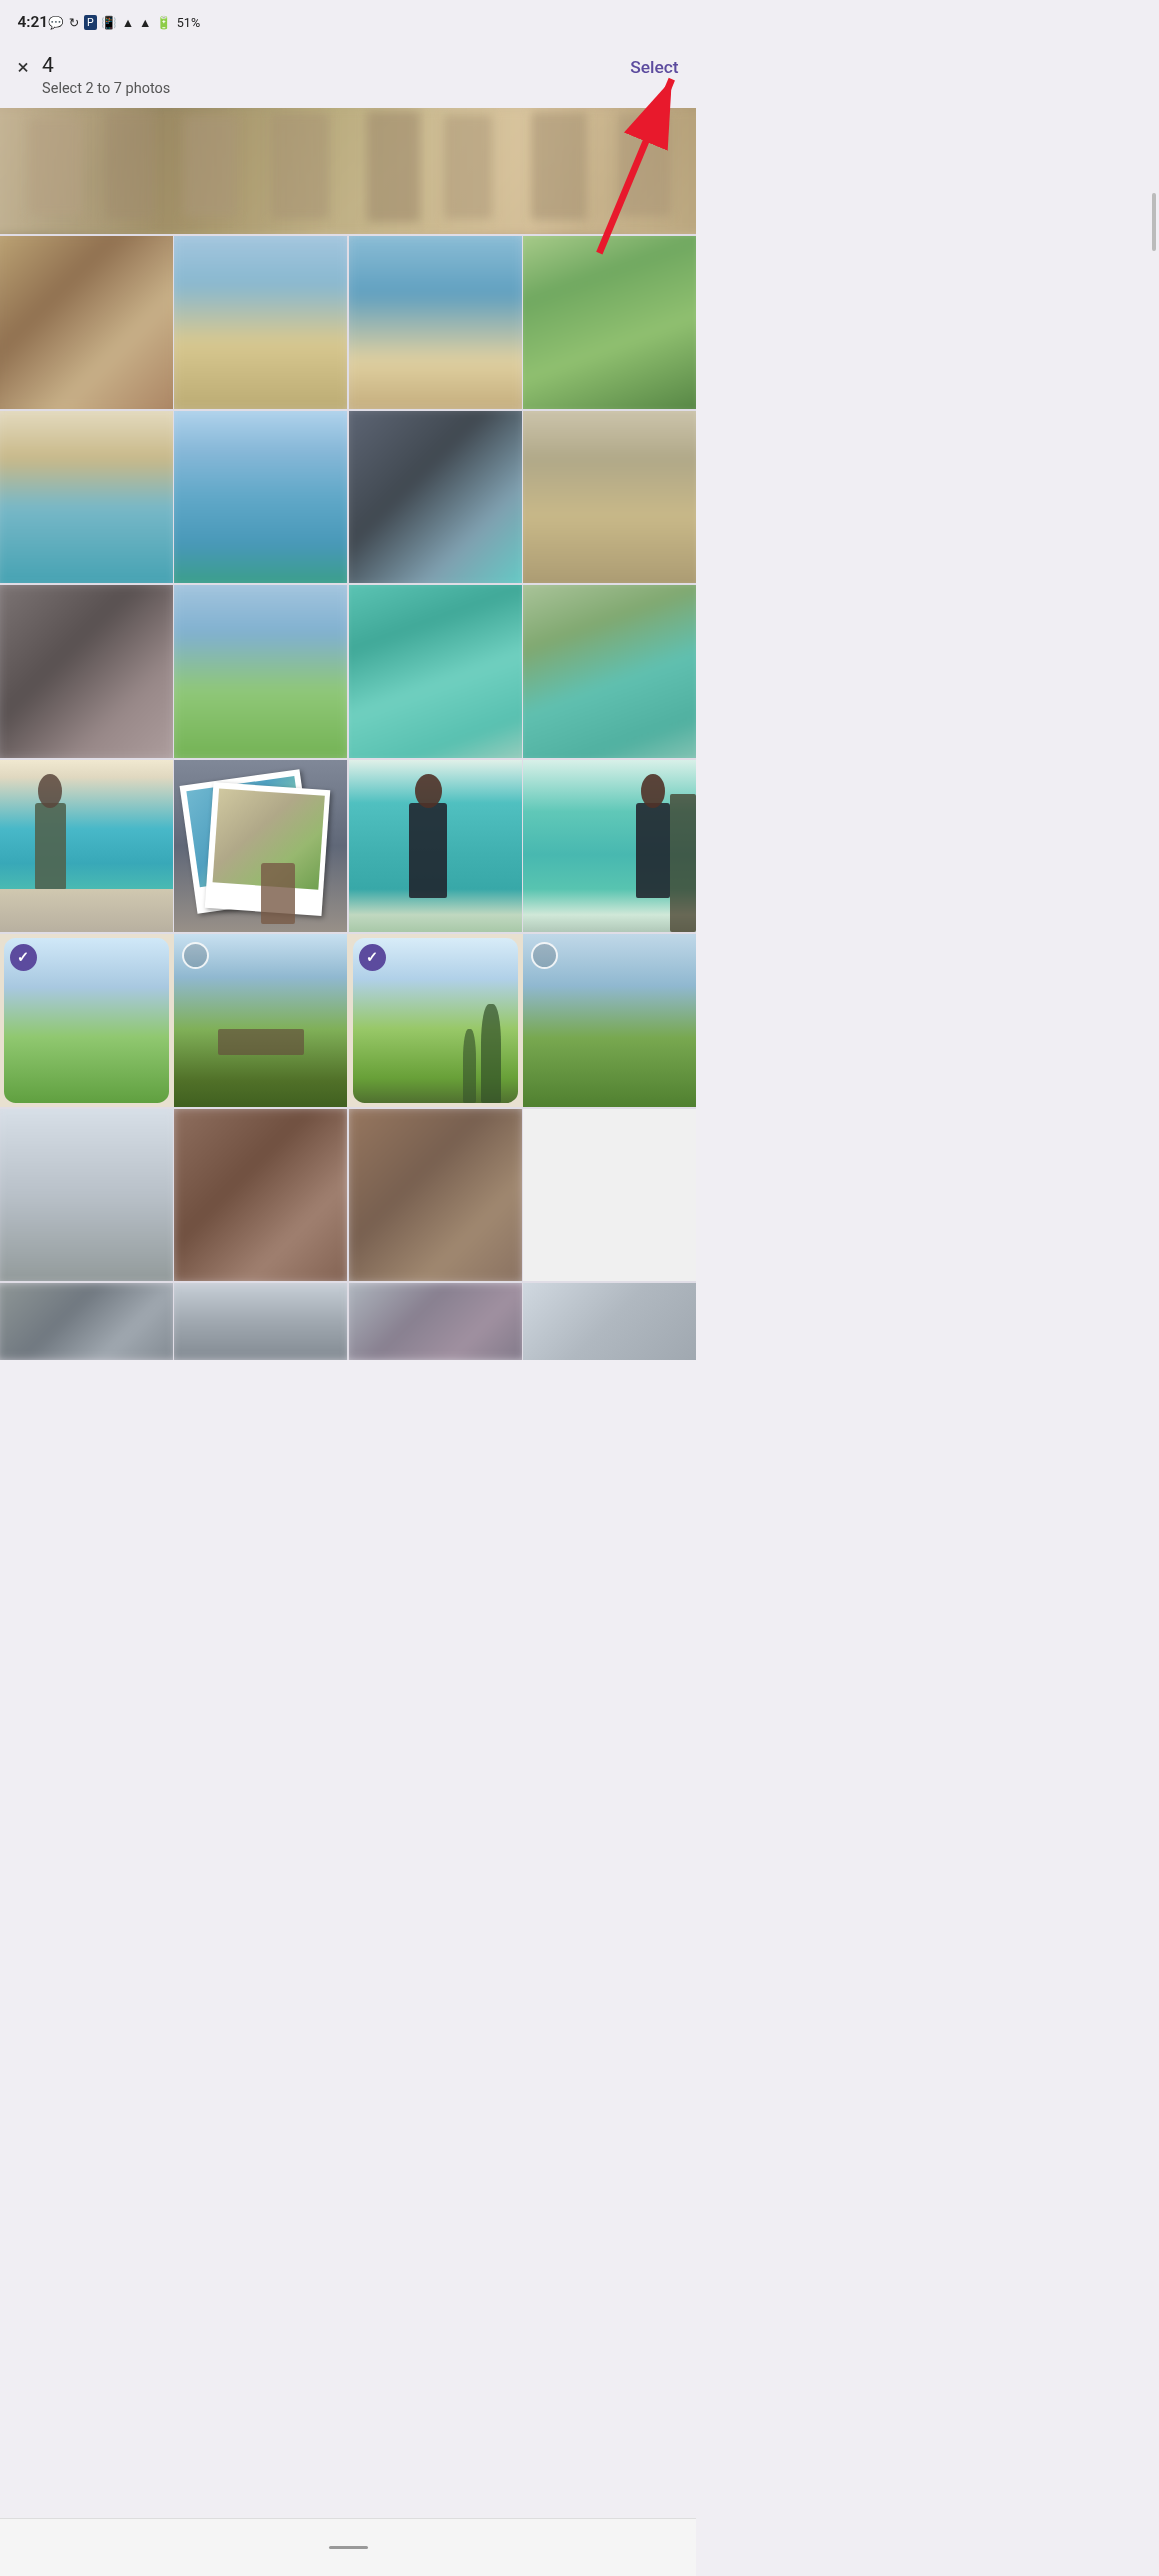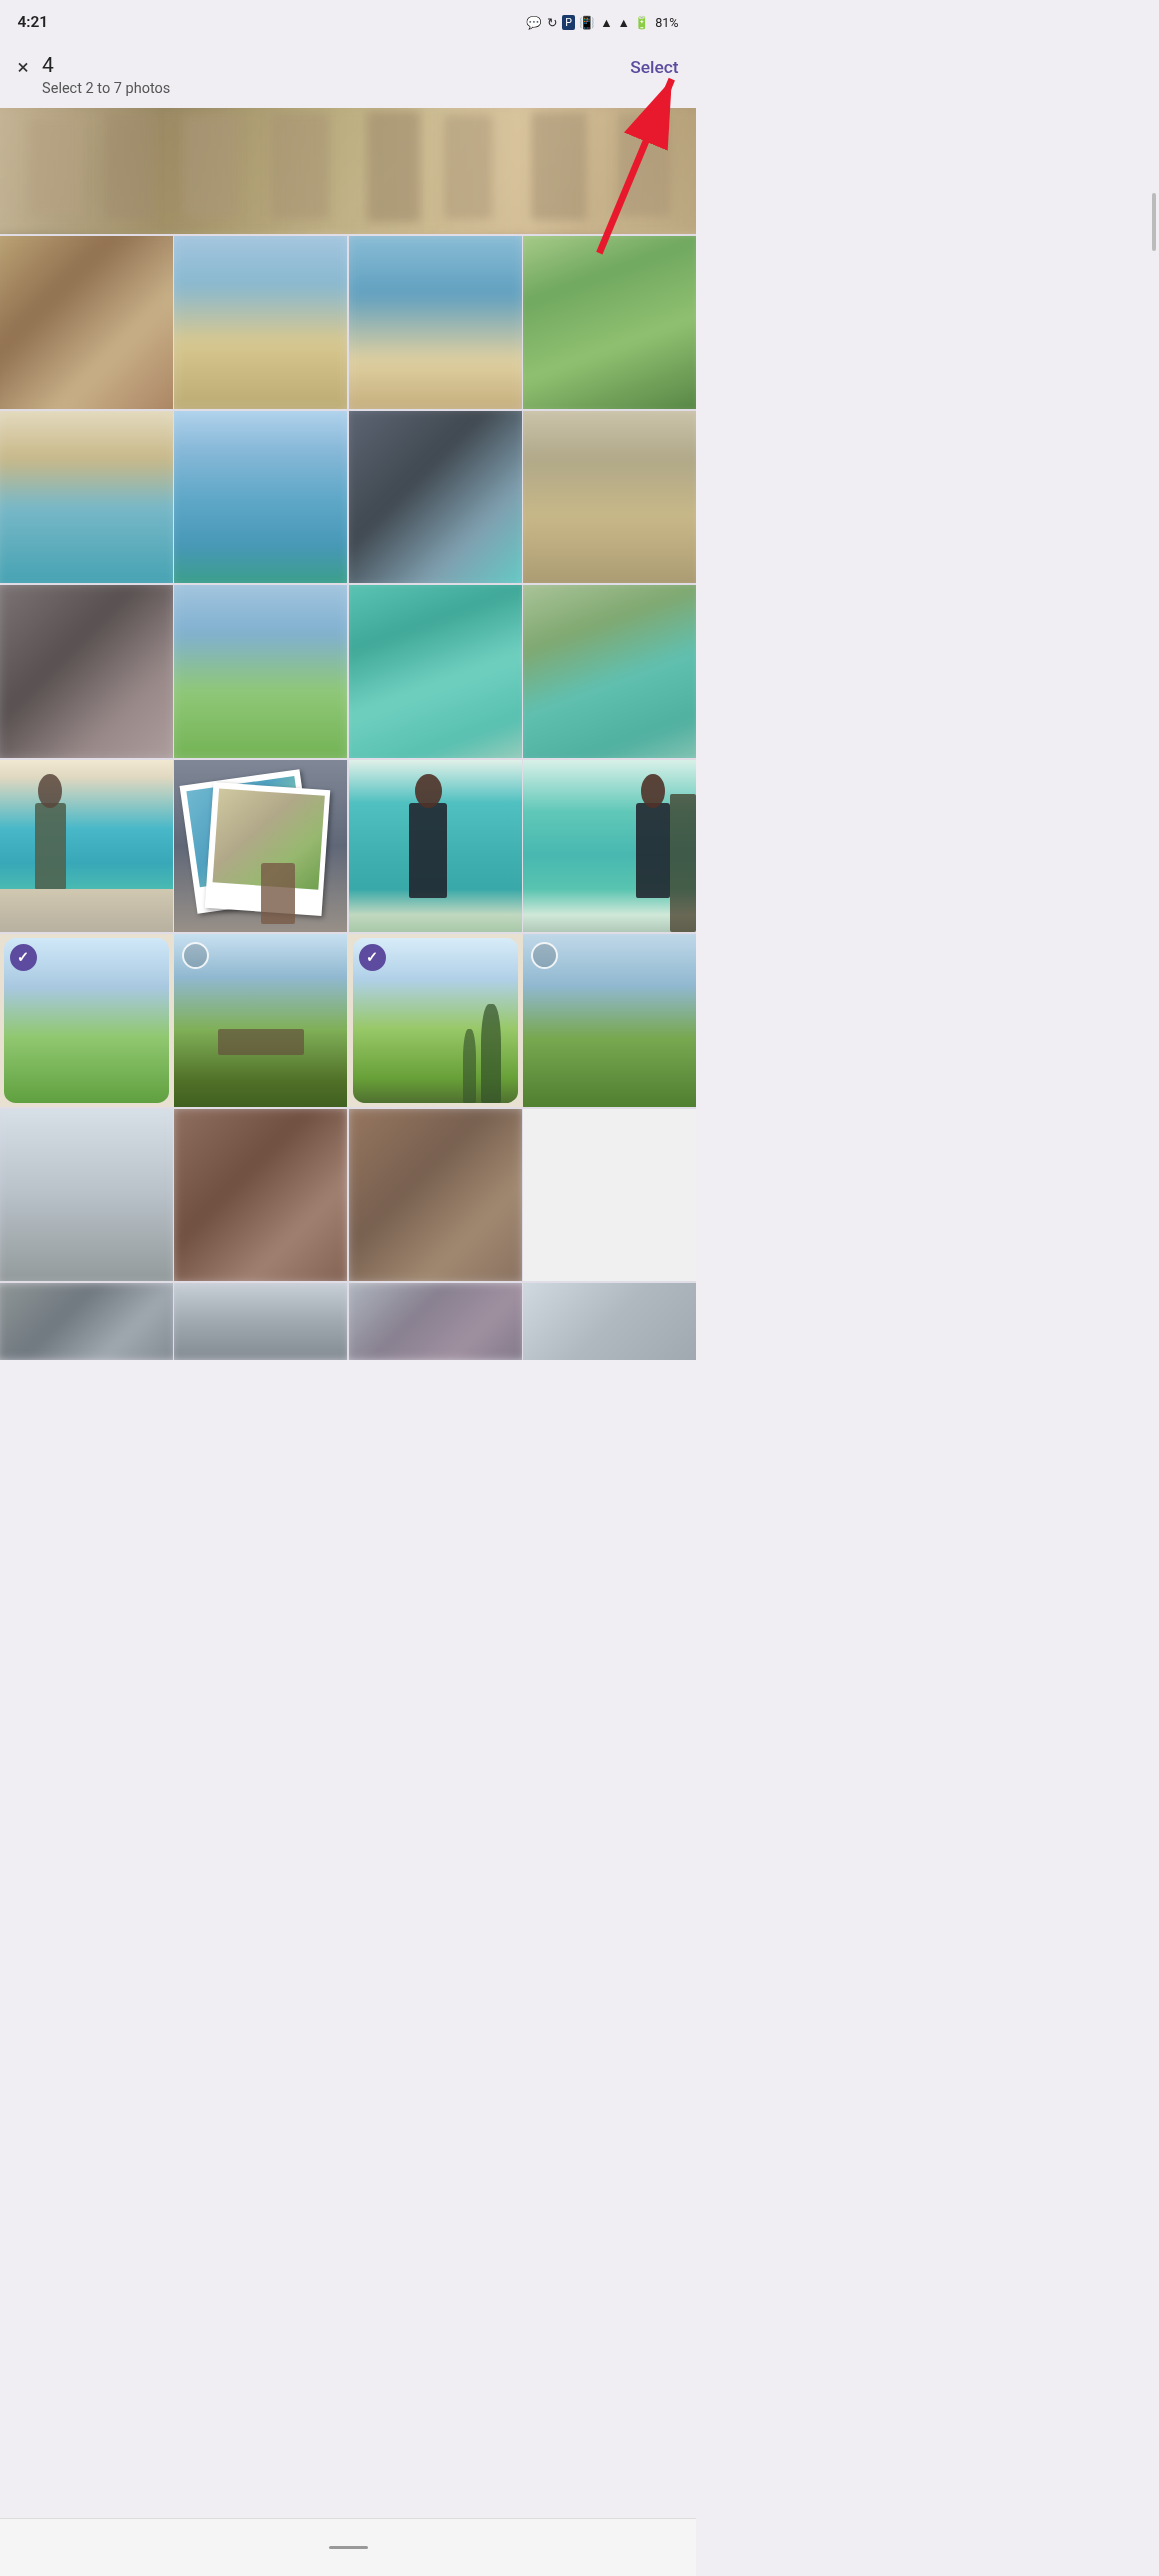--- a/index.html
+++ b/index.html
@@ -7,21 +7,21 @@
       width: 696px;
       min-height: 1449px;
       background: #f0eef3;
       font-family: 'Roboto', Arial, sans-serif;
       overflow-x: hidden;
     }
 
     
     .status-bar {
       display: flex;
-      justify-content: space-between;
+      justify-content: flex-start;
       align-items: center;
       padding: 7.7px 17.4px 5.8px 17.4px;
       background: #f0eef3;
       height: 43px;
     }
     .status-time {
       font-size: 15.5px;
       font-weight: 600;
       color: #222;
     }
@@ -134,21 +134,21 @@
 <div class="status-bar">
   <span class="status-time">4:21</span>
   <div class="status-icons">
     <span>💬</span>
     <span>↻</span>
     <span style="font-size:10.6px;background:#1a3a6b;color:white;padding:1px 2.9px;border-radius:1.9px;">P</span>
     <span>📳</span>
     <span>▲</span>
     <span>▲</span>
     <span>🔋</span>
-    <span>81%</span>
+    <span>51%</span>
   </div>
 </div>
 
 <div class="header">
   <div class="header-left">
     <span class="close-btn">×</span>
     <div class="header-title-group">
       <span class="header-count">4</span>
       <span class="header-subtitle">Select 2 to 7 photos</span>
     </div>

